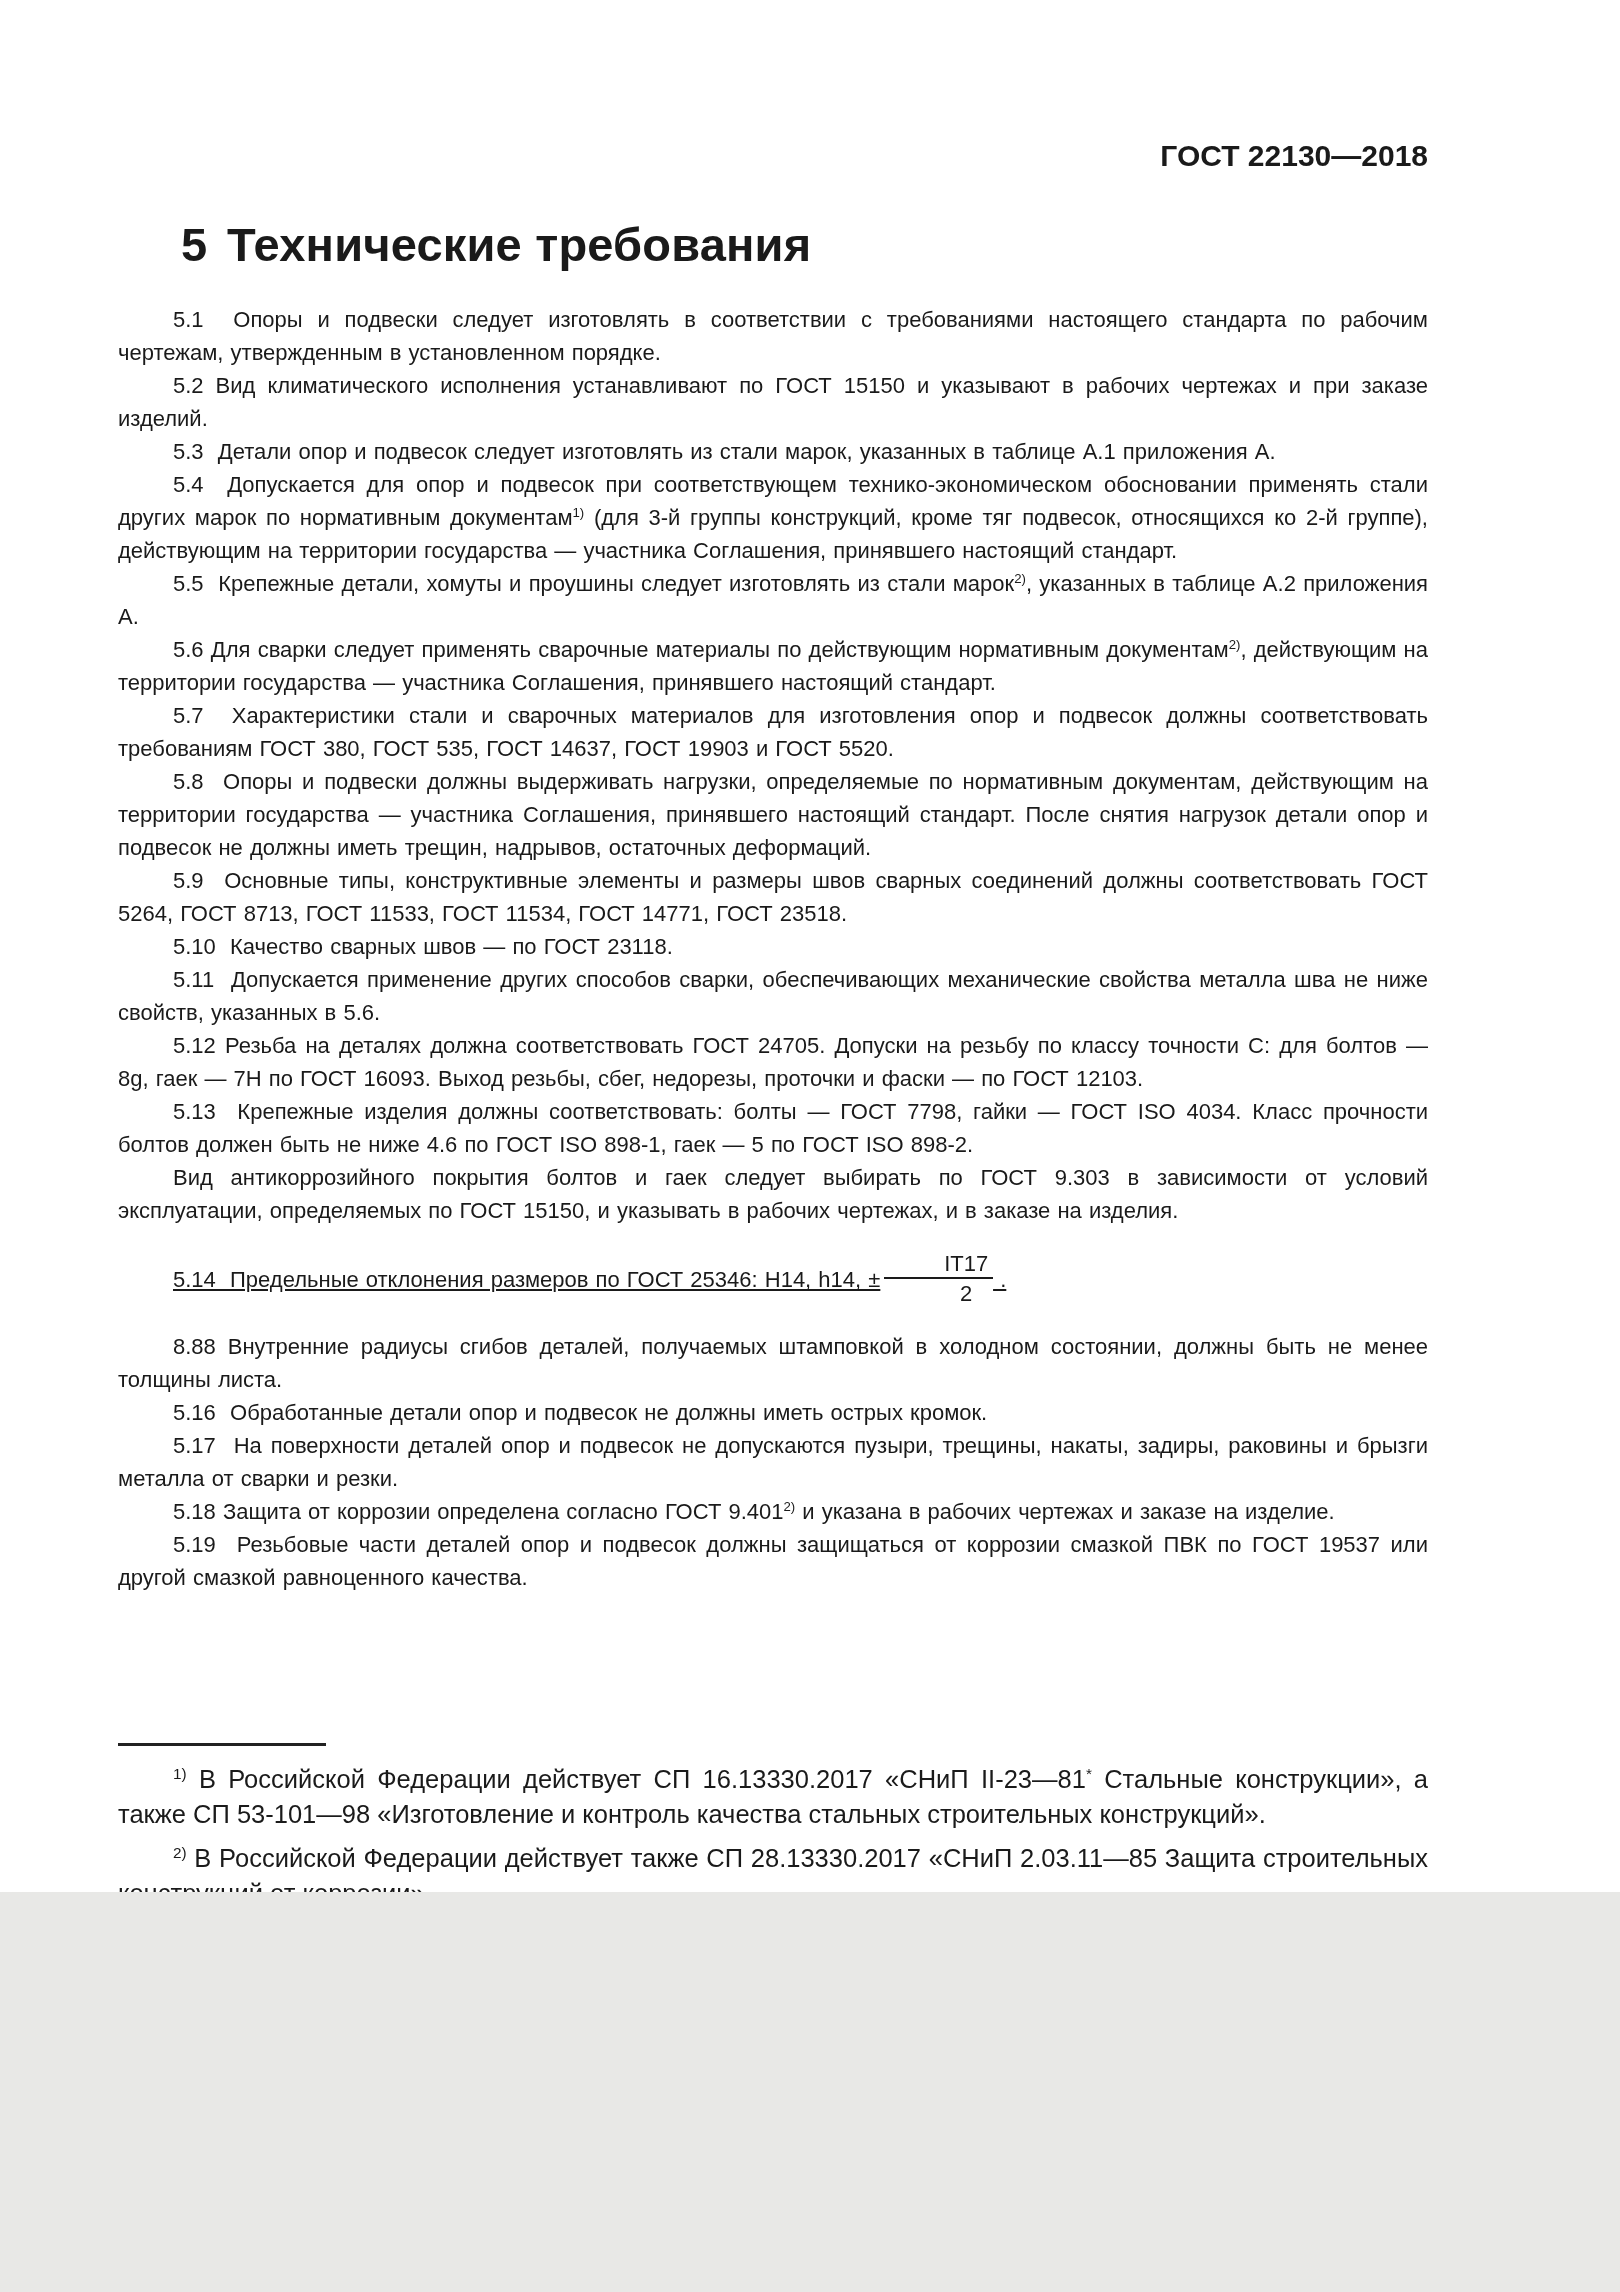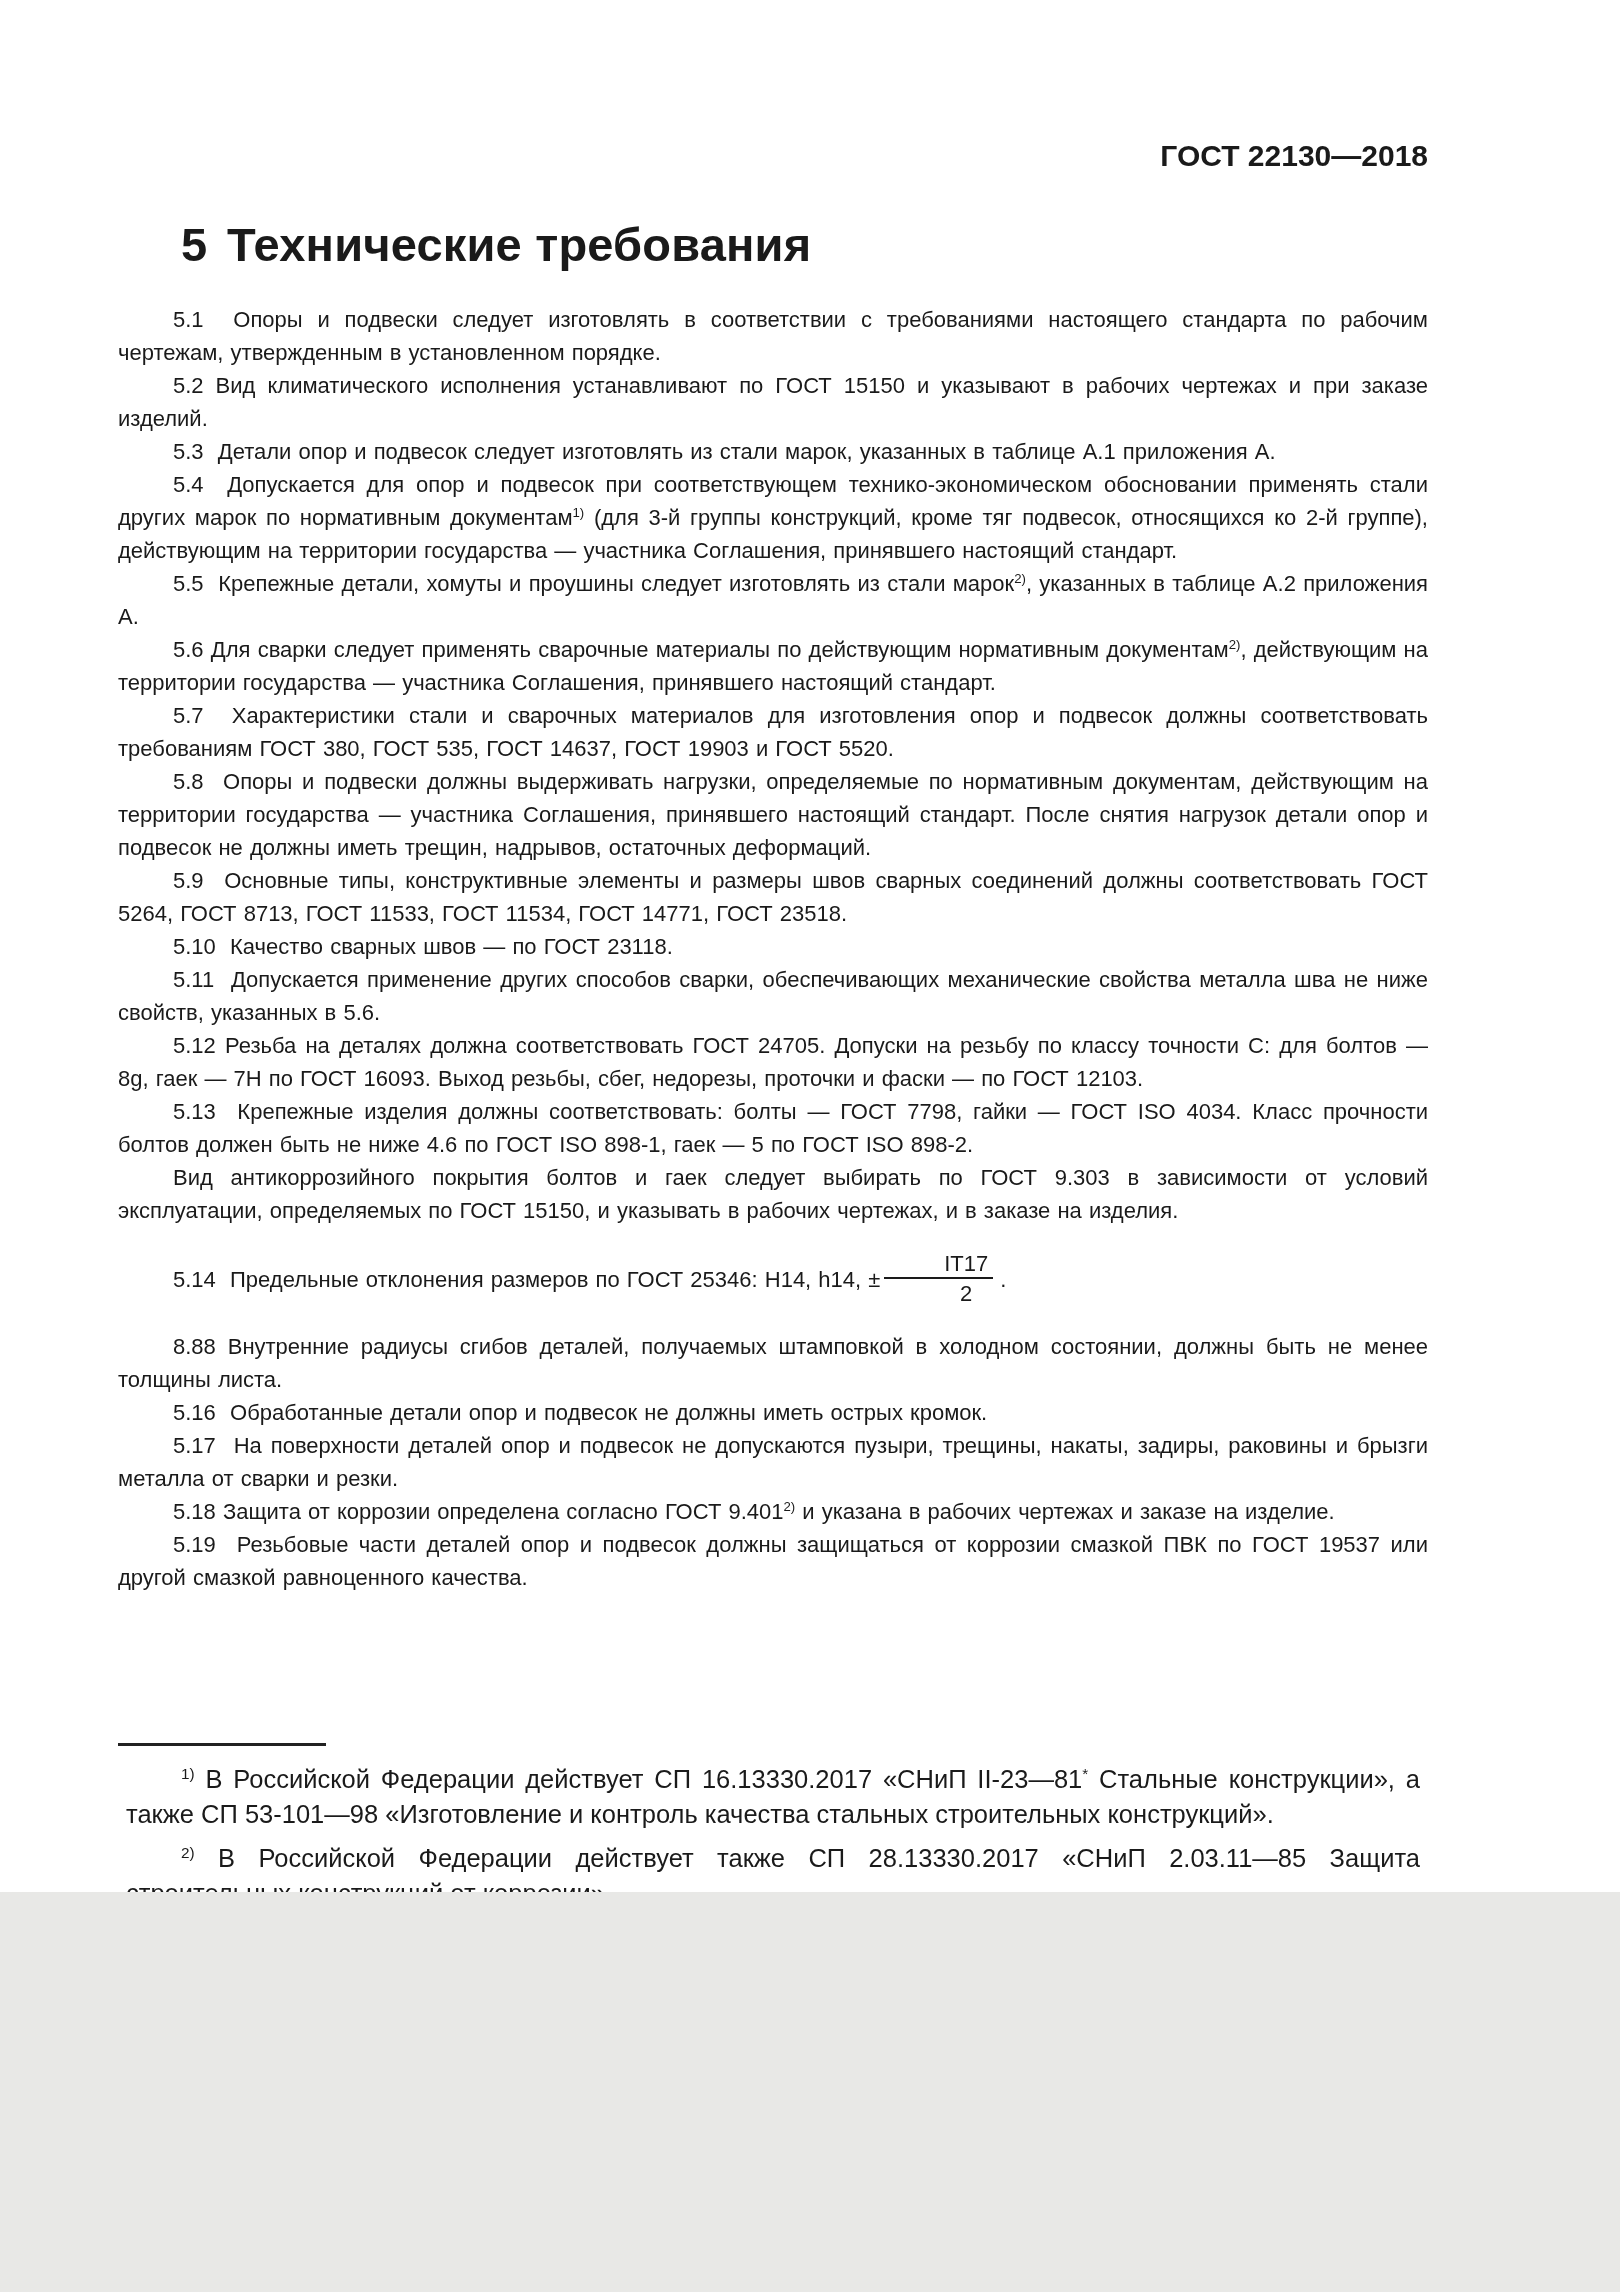--- a/index.html
+++ b/index.html
@@ -38,20 +38,21 @@
     font-size: 22px;
     line-height: 33px;
     text-align: justify;
     text-indent: 55px;
     margin: 0;
     word-spacing: 1px;
   }
   .par.formula {
     text-align: left;
     margin: 27.4px 0 21.6px 0;
+    text-decoration: underline;
   }
   sup.sup {
     font-size: 0.6em;
     vertical-align: super;
     line-height: 0;
   }
   .frac {
     display: inline-block;
     vertical-align: middle;
     text-align: center;
@@ -76,21 +77,21 @@
     width: 208px;
     border: none;
     border-top: 3.9px solid #222222;
     margin: 0 0 15.7px 0;
   }
   .footnote {
     font-size: 25.5px;
     line-height: 35px;
     text-align: justify;
     text-indent: 55px;
-    margin: 8px;
+    margin: 0;
   }
   .footnote + .footnote { margin-top: 9.8px; }
   .page-number {
     position: absolute;
     top: 2047px;
     right: 198px;
     font-size: 29px;
   }
 </style>
 </head>

